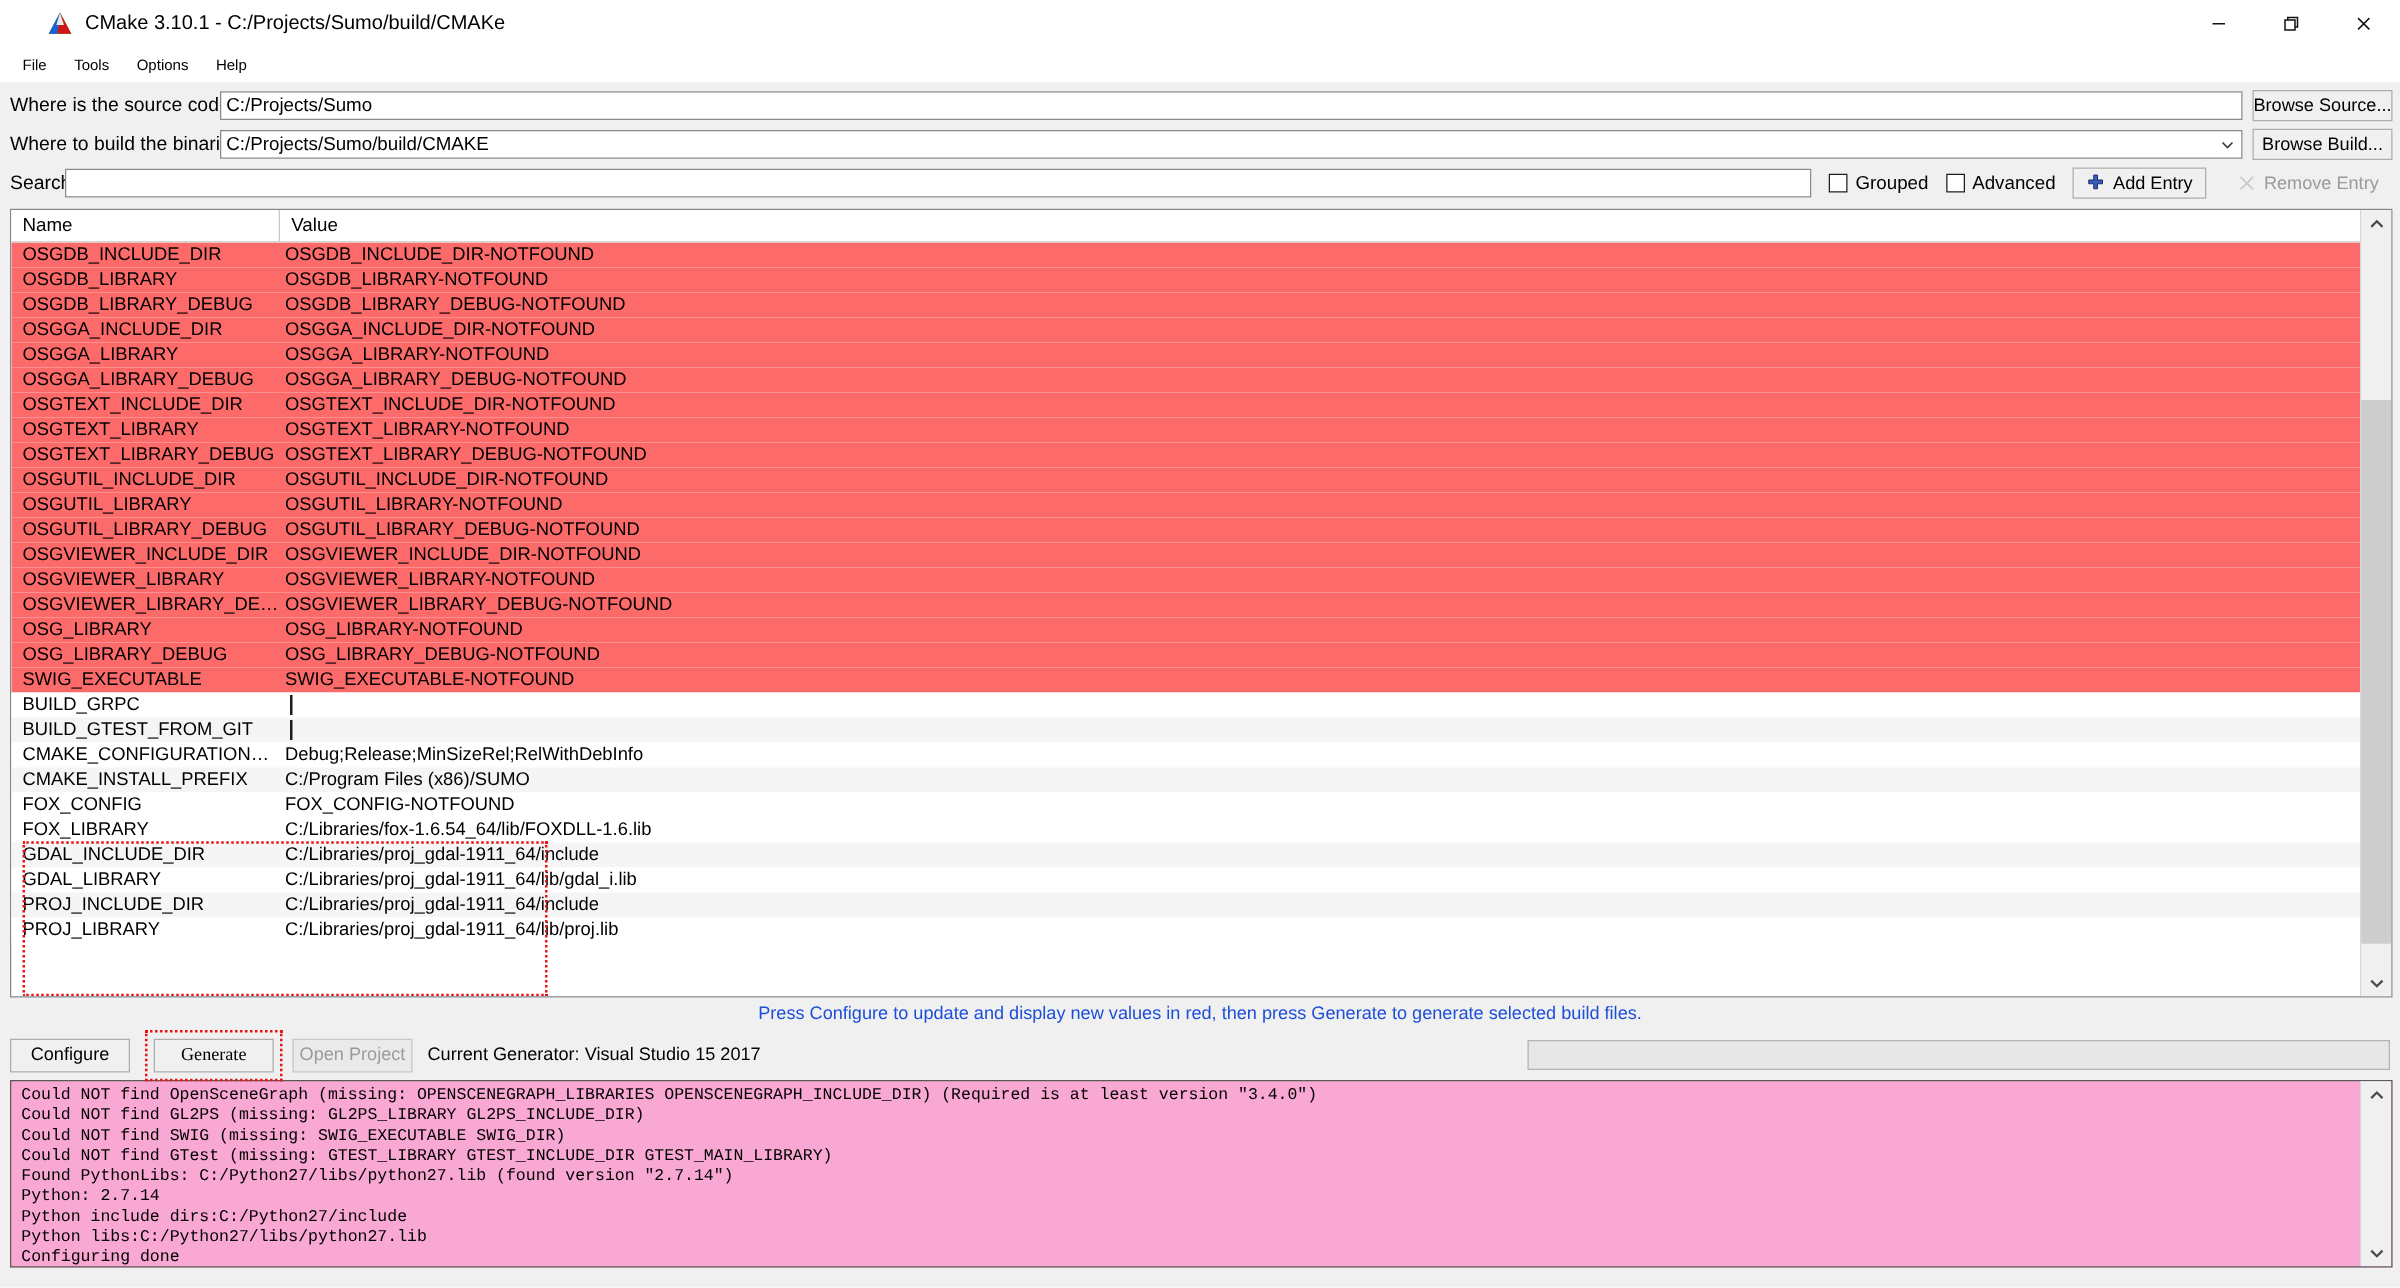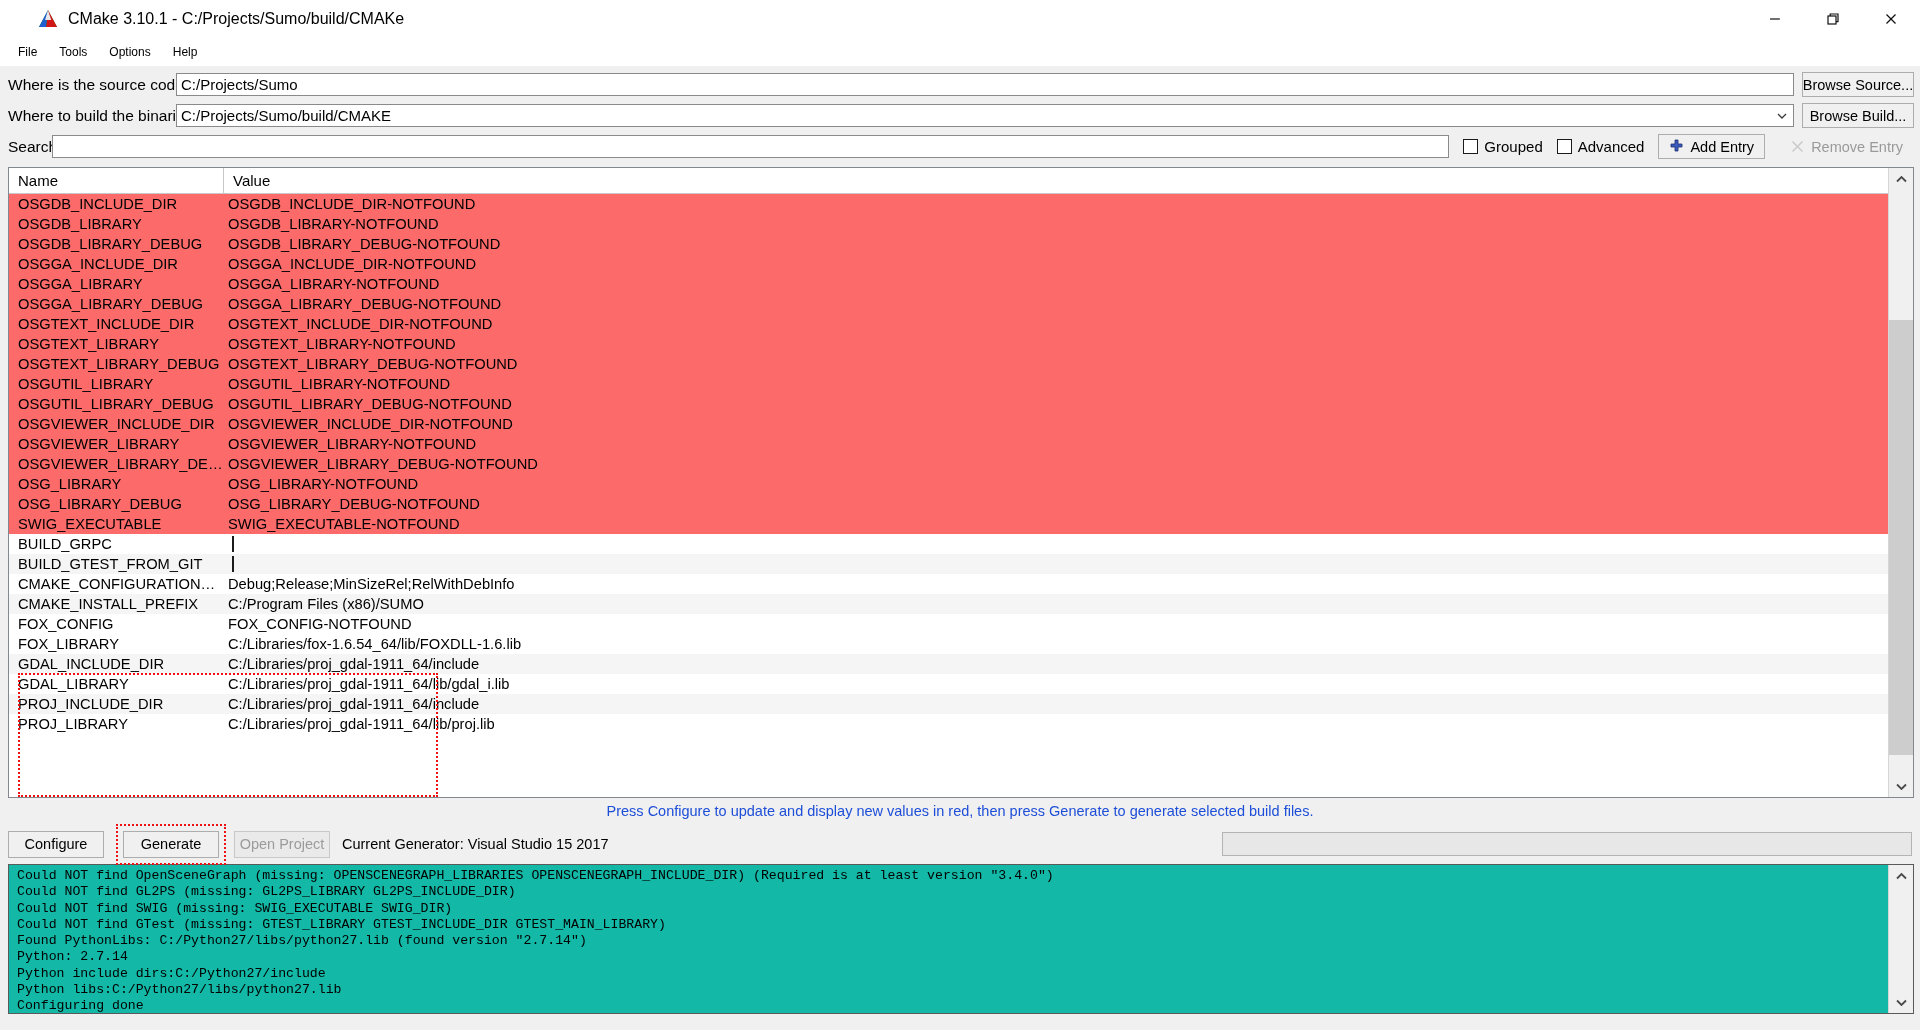--- a/index.html
+++ b/index.html
@@ -282,20 +282,21 @@
     justify-content: center;
     box-sizing: border-box;
   }
   .act-btn.disabled { color: #9b9b9b; border-color: #c8c8c8; background: #eaeaea; }
   .gen-holder {
     position: relative;
     margin-left: 12px;
     padding: 5px;
     border: 2px dotted #ee1111;
     display: inline-flex;
+    font-family: Liberation Serif, serif;
   }
   .open-holder { margin-left: 8px; display: inline-flex; }
   .gen-label {
     margin-left: 12px;
     font-size: 14.5px;
     color: #000;
     white-space: nowrap;
   }
   .progress {
     position: absolute;
@@ -304,21 +305,21 @@
     height: 24px;
     background: #e7e7e7;
     border: 1px solid #b4b4b4;
     box-sizing: border-box;
   }
 
   
   .logwrap {
     margin: 0 6px 6px 8px;
     border: 1px solid #5a5a5a;
-    background: #14b8a6;
+    background: #f9a8d4;
     height: 148px;
     display: flex;
     flex: 0 0 auto;
     overflow: hidden;
   }
   .logtext {
     flex: 1 1 auto;
     font-family: "Liberation Mono", monospace;
     font-size: 13.2px;
     line-height: 16.3px;
@@ -483,20 +484,24 @@
           </div>
           <div class="tr red">
             <div class="td name">OSGTEXT_LIBRARY</div>
             <div class="td value">OSGTEXT_LIBRARY-NOTFOUND</div>
           </div>
           <div class="tr red">
             <div class="td name">OSGTEXT_LIBRARY_DEBUG</div>
             <div class="td value">OSGTEXT_LIBRARY_DEBUG-NOTFOUND</div>
           </div>
           <div class="tr red">
+            <div class="td name">OSGUTIL_INCLUDE_DIR</div>
+            <div class="td value">OSGUTIL_INCLUDE_DIR-NOTFOUND</div>
+          </div>
+          <div class="tr red">
             <div class="td name">OSGUTIL_LIBRARY</div>
             <div class="td value">OSGUTIL_LIBRARY-NOTFOUND</div>
           </div>
           <div class="tr red">
             <div class="td name">OSGUTIL_LIBRARY_DEBUG</div>
             <div class="td value">OSGUTIL_LIBRARY_DEBUG-NOTFOUND</div>
           </div>
           <div class="tr red">
             <div class="td name">OSGVIEWER_INCLUDE_DIR</div>
             <div class="td value">OSGVIEWER_INCLUDE_DIR-NOTFOUND</div>

